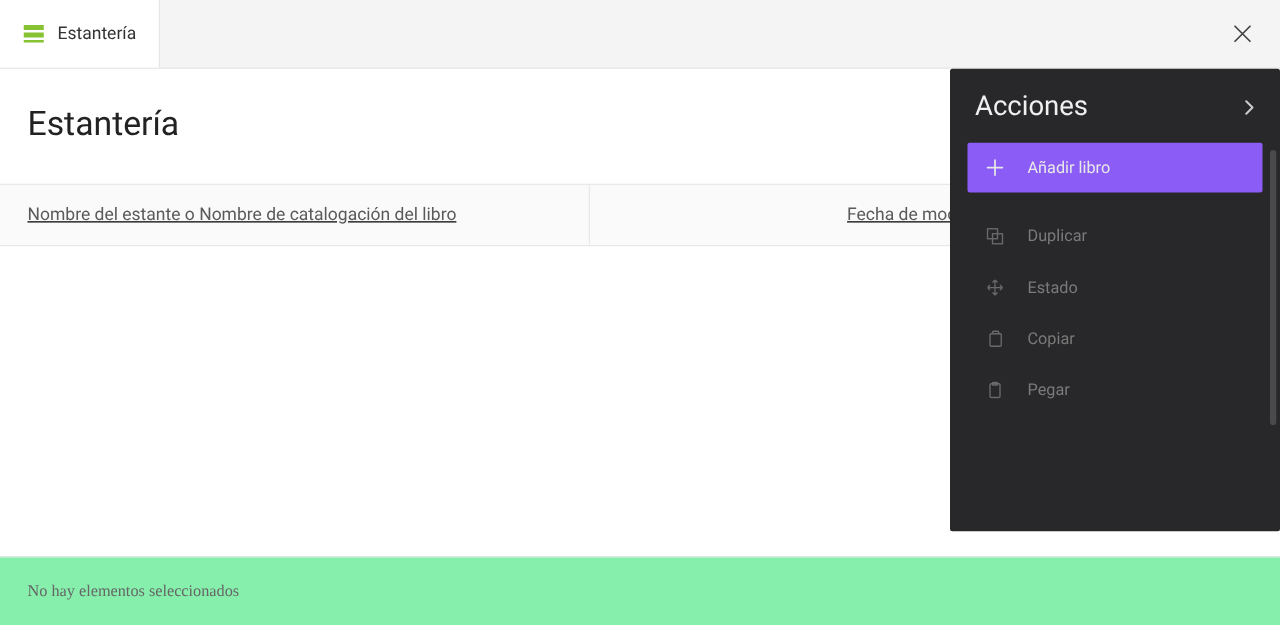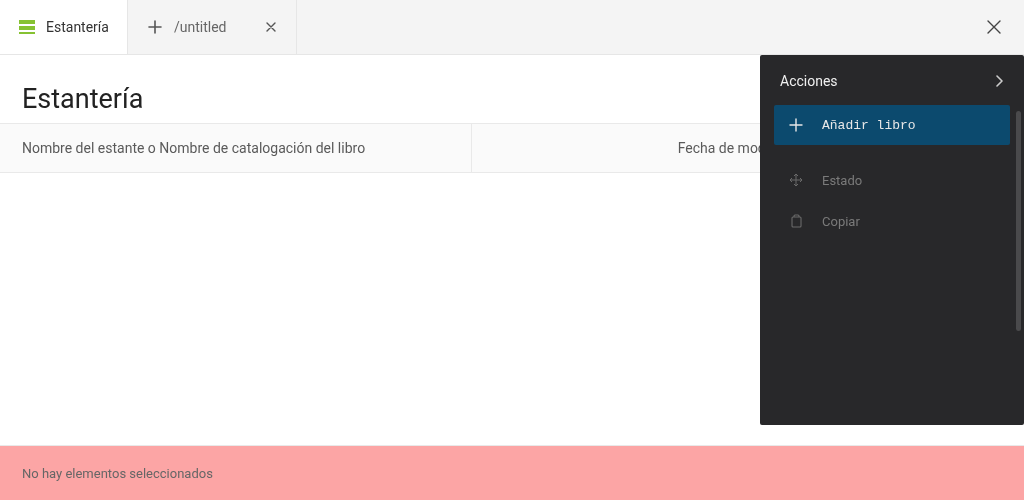--- a/index.html
+++ b/index.html
@@ -15,68 +15,55 @@
   .tabbar-close { position: absolute; right: 14px; top: 0; bottom: 0; display:flex; align-items:center; justify-content:center; width: 32px; cursor:pointer; }
 
   .workarea { display:flex; height: calc(500px - 55px - 55px); background:#fff; }
   .main { flex: 1; position: relative; }
   .page-header { display:flex; align-items:center; justify-content: space-between; padding: 28px 24px 8px 22px; }
   .page-title { font-size: 27px; font-weight: 400; color: #222; }
   .view-controls { display:flex; align-items:center; gap: 12px; }
   .view-btn { width: 30px; height: 30px; border-radius: 50%; display:flex; align-items:center; justify-content:center; cursor:pointer; }
   .view-btn.active { background: #ececec; }
 
-  .table-head { display:flex; border-top:1px solid #e9e9e9; border-bottom:1px solid #e9e9e9; background: #fafafa; margin-top: 0; }
+  .table-head { display:flex; border-top:1px solid #e9e9e9; border-bottom:1px solid #e9e9e9; background: #fafafa; margin-top: 24px; text-decoration: underline; }
   .th { padding: 16px 22px; font-size: 14px; color: #5a5a5a; border-right:1px solid #e9e9e9; }
   .th1 { flex: 0 0 472px; }
   .th2 { flex: 0 0 85px; text-align:center; padding-left:0; padding-right:0; }
   .th3 { flex: 1; text-align:center; border-right: none; }
 
-  .statusbar { position:absolute; left:0; right:0; bottom:0; height:55px; border-top:1px solid #e9e9e9; background:#fca5a5; display:flex; align-items:center; padding: 0 22px; font-size:13px; color:#666; }
+  .statusbar { position:absolute; left:0; right:0; bottom:0; height:55px; border-top:1px solid #e9e9e9; background:#86efac; display:flex; align-items:center; padding: 0 22px; font-size:13px; color:#666;font-family:Liberation Serif, serif; }
 
   .panel { position:absolute; top:55px; right:0; width: 264px; height: 370px; background:#28282a; color:#eee; border-radius: 2px; display:flex; flex-direction:column; }
   .panel-head { display:flex; align-items:center; justify-content:space-between; padding: 18px 20px 16px 20px; }
-  .panel-title { font-size: 14px; font-weight:400; color:#f0f0f0; }
+  .panel-title { font-size: 22px; font-weight:400; color:#f0f0f0; }
   .panel-body { flex:1; padding: 0 14px 14px 14px; overflow:hidden; position:relative; }
   .scroll-thumb { position:absolute; right:3px; top:6px; width:5px; height:220px; background:#4a4a4c; border-radius:3px; }
 
   .action { display:flex; align-items:center; gap:18px; height:40px; padding: 0 14px; border-radius:2px; font-size:13px; cursor:pointer; margin-bottom:1px; }
-  .action.enabled { background:#0c4a6e; color:#e8e8e8;font-family:Liberation Mono, monospace; }
+  .action.enabled { background:#8b5cf6; color:#e8e8e8; }
   .action.disabled { color:#7a7a7a; cursor: default; }
   .action .aicon { width:16px; height:16px; display:flex; align-items:center; justify-content:center; flex:0 0 16px; }
   .panel-gap { height: 14px; }
 
   svg { display:block; }
 </style>
 </head>
 <body>
 
 <div class="tabbar">
   <div class="tab active">
     <span class="icon-wrap">
       <svg width="18" height="18" viewBox="0 0 18 18">
         <rect x="1" y="2" width="16" height="4" fill="#86c232"></rect>
         <rect x="1" y="8" width="16" height="4" fill="#86c232"></rect>
         <rect x="1" y="14" width="16" height="2" fill="#86c232"></rect>
       </svg>
     </span>
     <span class="tab-label">Estantería</span>
-  </div>
-  <div class="tab">
-    <span class="icon-wrap">
-      <svg width="14" height="14" viewBox="0 0 14 14">
-          <path d="M7 1v12M1 7h12" stroke="#555" stroke-width="1.6" stroke-linecap="round"></path>
-        </svg>
-    </span>
-    <span class="tab2-label">/untitled</span>
-    <span class="tab-close">
-      <svg width="12" height="12" viewBox="0 0 12 12">
-          <path d="M2 2l8 8M10 2l-8 8" stroke="#555" stroke-width="1.4" stroke-linecap="round"></path>
-        </svg>
-    </span>
   </div>
   <div class="tabbar-close">
     <svg width="16" height="16" viewBox="0 0 16 16">
         <path d="M2 2l12 12M14 2L2 14" stroke="#444" stroke-width="1.4" stroke-linecap="round"></path>
       </svg>
   </div>
 </div>
 
 <div class="workarea">
   <div class="main">
@@ -127,36 +114,54 @@
         <svg width="14" height="14" viewBox="0 0 14 14">
             <path d="M7 1v12M1 7h12" stroke="#e8e8e8" stroke-width="1.4" stroke-linecap="round"></path>
           </svg>
       </span>
       <span>Añadir libro</span>
     </div>
 
 
     <div class="panel-gap"></div>
 
+    <div class="action disabled">
+      <span class="aicon">
+        <svg width="14" height="14" viewBox="0 0 14 14">
+            <rect x="1" y="1" width="8" height="8" stroke="#6a6a6a" stroke-width="1.1" fill="none"></rect>
+            <rect x="5" y="5" width="8" height="8" stroke="#6a6a6a" stroke-width="1.1" fill="none"></rect>
+          </svg>
+      </span>
+      <span>Duplicar</span>
+    </div>
 
     <div class="action disabled">
       <span class="aicon">
         <svg width="14" height="14" viewBox="0 0 14 14">
             <path d="M7 1v12M1 7h12M7 1l-2 2M7 1l2 2M7 13l-2-2M7 13l2-2M1 7l2-2M1 7l2 2M13 7l-2-2M13 7l-2 2" stroke="#6a6a6a" stroke-width="1" fill="none"></path>
           </svg>
       </span>
       <span>Estado</span>
     </div>
 
     <div class="action disabled">
       <span class="aicon">
         <svg width="14" height="14" viewBox="0 0 14 14">
             <rect x="3" y="3" width="9" height="10" rx="1" stroke="#6a6a6a" stroke-width="1.1" fill="none"></rect>
             <path d="M5 3V2a1 1 0 011-1h3a1 1 0 011 1v1" stroke="#6a6a6a" stroke-width="1.1" fill="none"></path>
           </svg>
       </span>
       <span>Copiar</span>
     </div>
 
+    <div class="action disabled">
+      <span class="aicon">
+        <svg width="14" height="14" viewBox="0 0 14 14">
+            <rect x="3" y="2" width="8" height="11" rx="1" stroke="#6a6a6a" stroke-width="1.1" fill="none"></rect>
+            <rect x="5" y="1" width="4" height="2" rx="0.5" stroke="#6a6a6a" stroke-width="1.1" fill="none"></rect>
+          </svg>
+      </span>
+      <span>Pegar</span>
+    </div>
 
     <div class="scroll-thumb"></div>
   </div>
 </div>
 
 </body></html>

